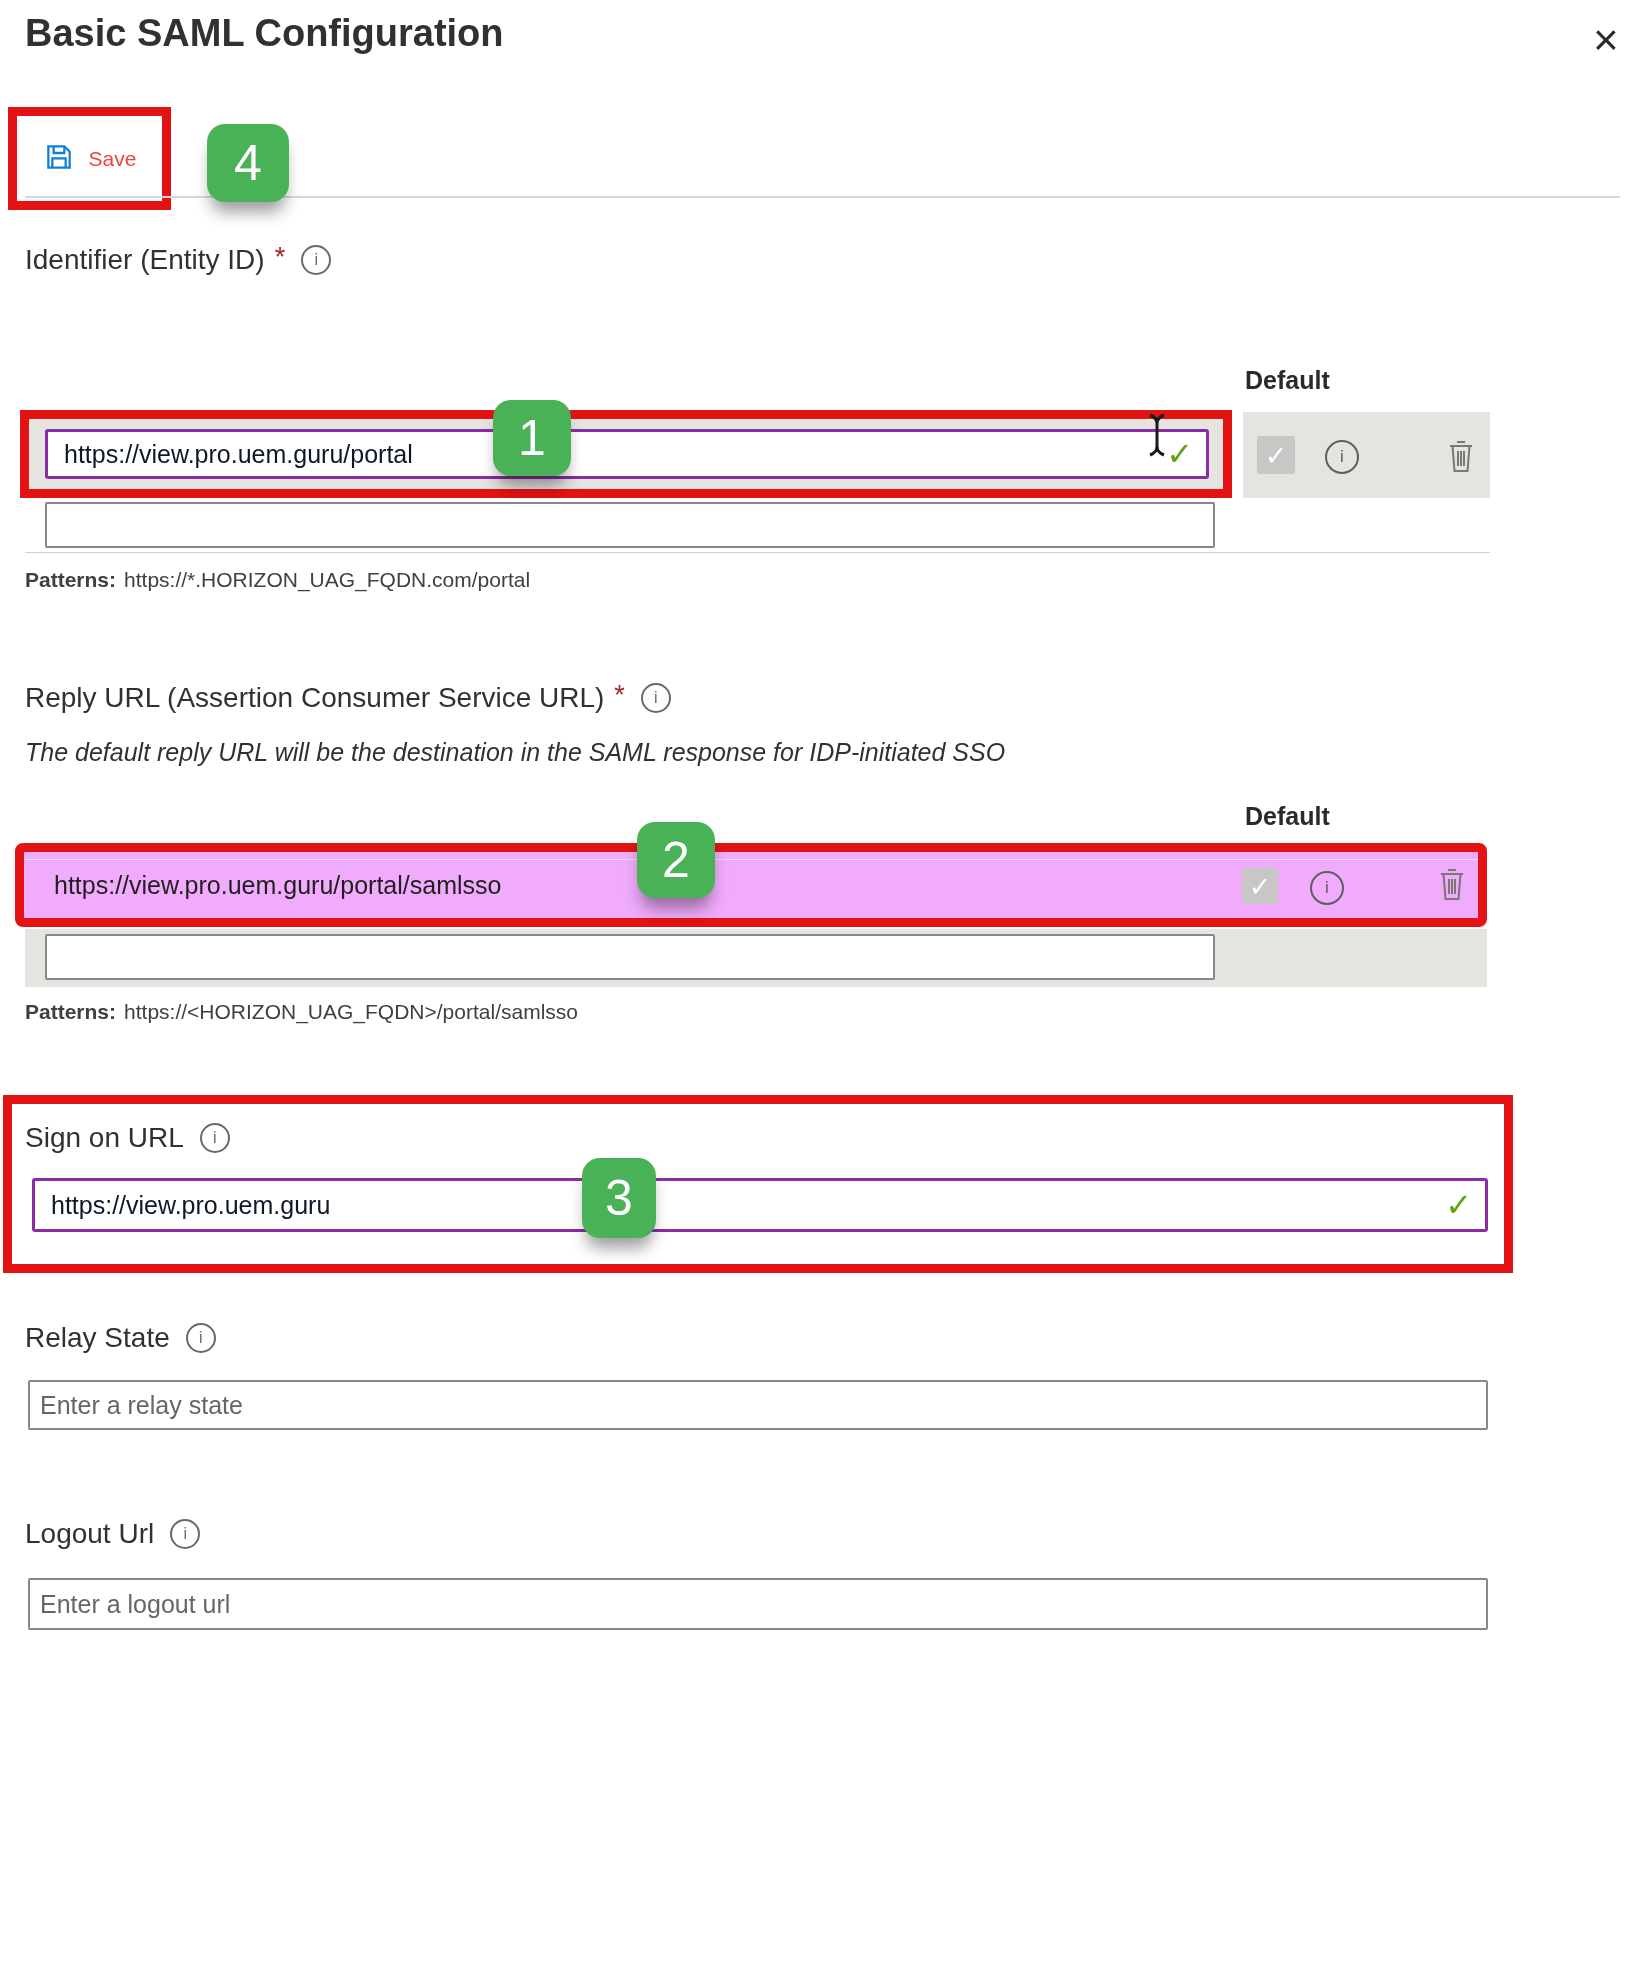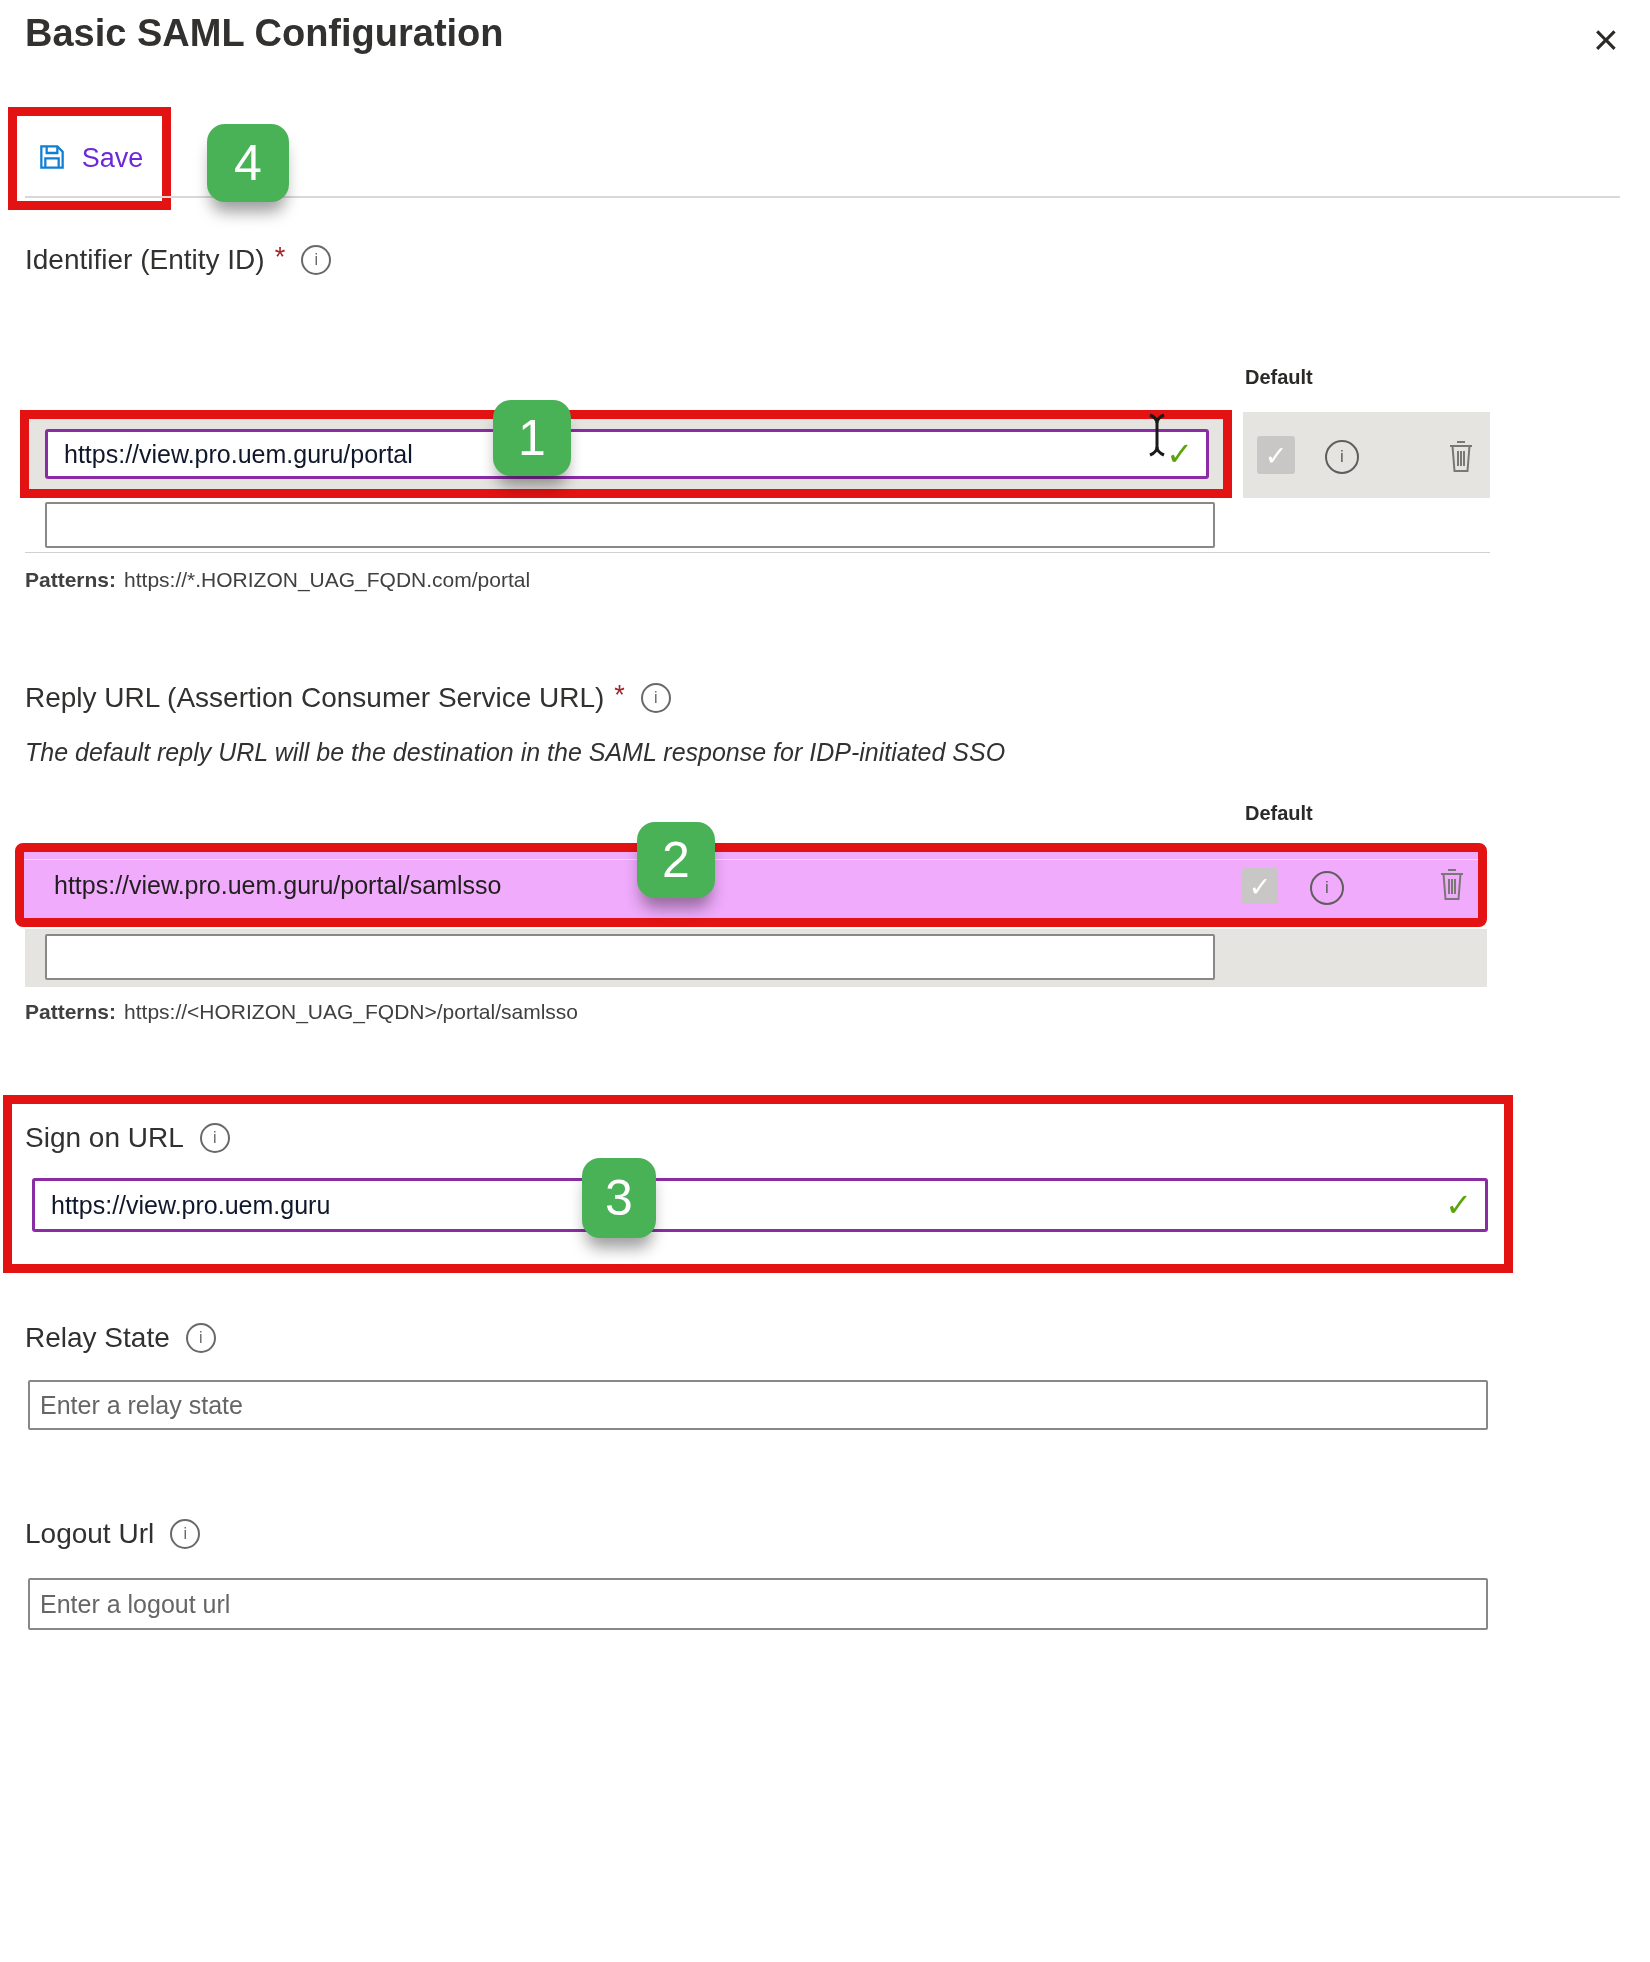--- a/index.html
+++ b/index.html
@@ -6,35 +6,35 @@
   #app{position:relative;width:1650px;height:1962px;background:#fff;
        font-family:"Liberation Sans",sans-serif;color:#323130;overflow:hidden;}
   .abs{position:absolute;}
 
   .page-title{left:25px;top:12px;font-size:38px;font-weight:700;color:#323130;}
   .close-btn{left:1593px;top:18px;font-size:44px;font-weight:300;color:#2b2a29;cursor:pointer;line-height:1;}
 
   .redbox{position:absolute;border:9px solid #e31313;box-sizing:content-box;}
   .save-box{left:8px;top:107px;width:145px;height:85px;background:#fff;display:flex;align-items:center;justify-content:center;}
   .save-btn{display:flex;align-items:center;gap:14px;cursor:pointer;}
-  .save-label{font-size:27px;color:#6d28d9;}
+  .save-label{font-size:21px;color:#ef4444;}
   .header-divider{left:25px;top:196px;width:1595px;border-top:2px solid #d8d8d8;}
 
   .badge{position:absolute;background:#49b156;border-radius:18px;color:#fff;
          display:flex;align-items:center;justify-content:center;font-size:50px;
          box-shadow:0 14px 16px -4px rgba(0,0,0,.38);z-index:30;}
 
   .label-row{position:absolute;display:flex;align-items:center;gap:10px;}
   .field-label{font-size:28px;color:#323130;}
   .req{color:#a4262c;font-size:27px;position:relative;top:-3px;}
   .info-icon{width:26px;height:26px;border:2px solid #6b6966;border-radius:50%;
              display:inline-flex;align-items:center;justify-content:center;
              font-size:16px;color:#6b6966;font-style:normal;margin-left:6px;cursor:pointer;}
   .desc{position:absolute;font-size:25px;font-style:italic;color:#323130;}
-  .default-h{position:absolute;font-size:20px;font-weight:700;color:#2b2a29;}
+  .default-h{position:absolute;font-size:25px;font-weight:700;color:#2b2a29;}
 
   .strip{position:absolute;background:#e5e4e1;}
   .purple-wrap{position:absolute;}
   .purple-wrap input{width:100%;height:100%;border:3px solid #8a2da5;border-radius:3px;
       font-size:25px;padding:0 56px 0 16px;box-sizing:border-box;color:#0f172a;
       font-family:inherit;background:#fff;outline:none;}
   .valid-check{position:absolute;right:16px;top:50%;transform:translateY(-50%);
       color:#5ca30d;font-size:32px;font-family:"DejaVu Sans",sans-serif;}
   .gray-input{position:absolute;border:2px solid #8a8886;border-radius:2px;background:#fff;
       font-size:25px;padding:0 10px;box-sizing:border-box;color:#201f1e;font-family:inherit;outline:none;}

